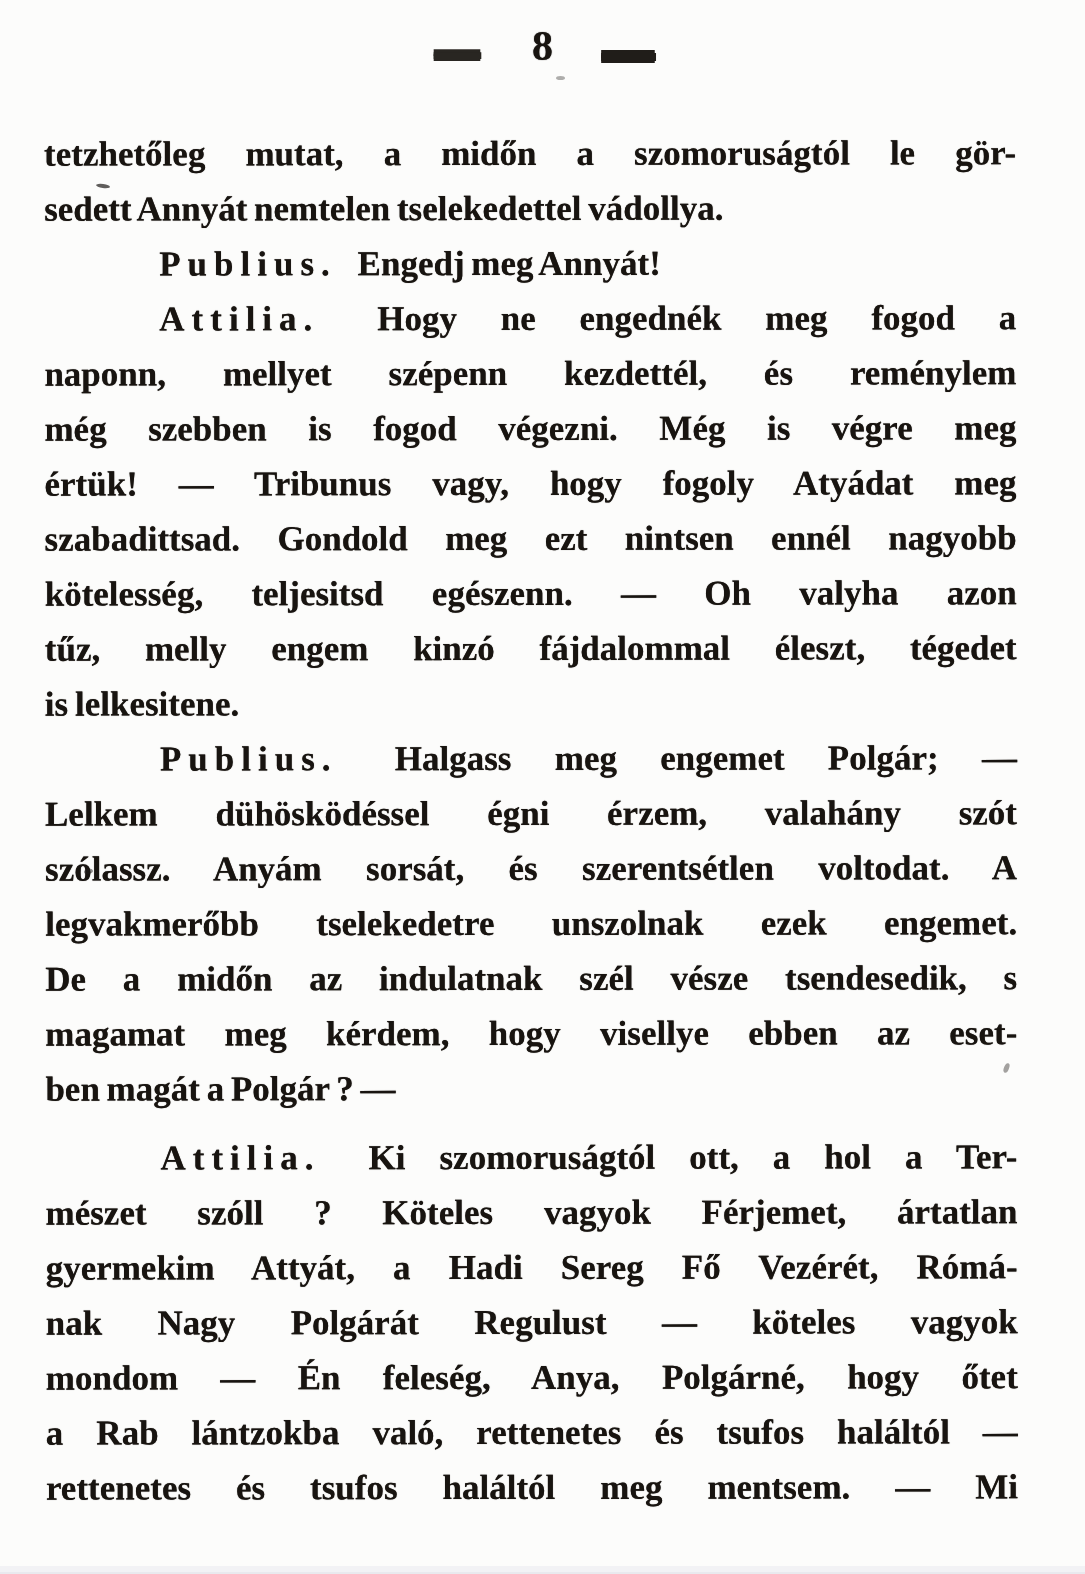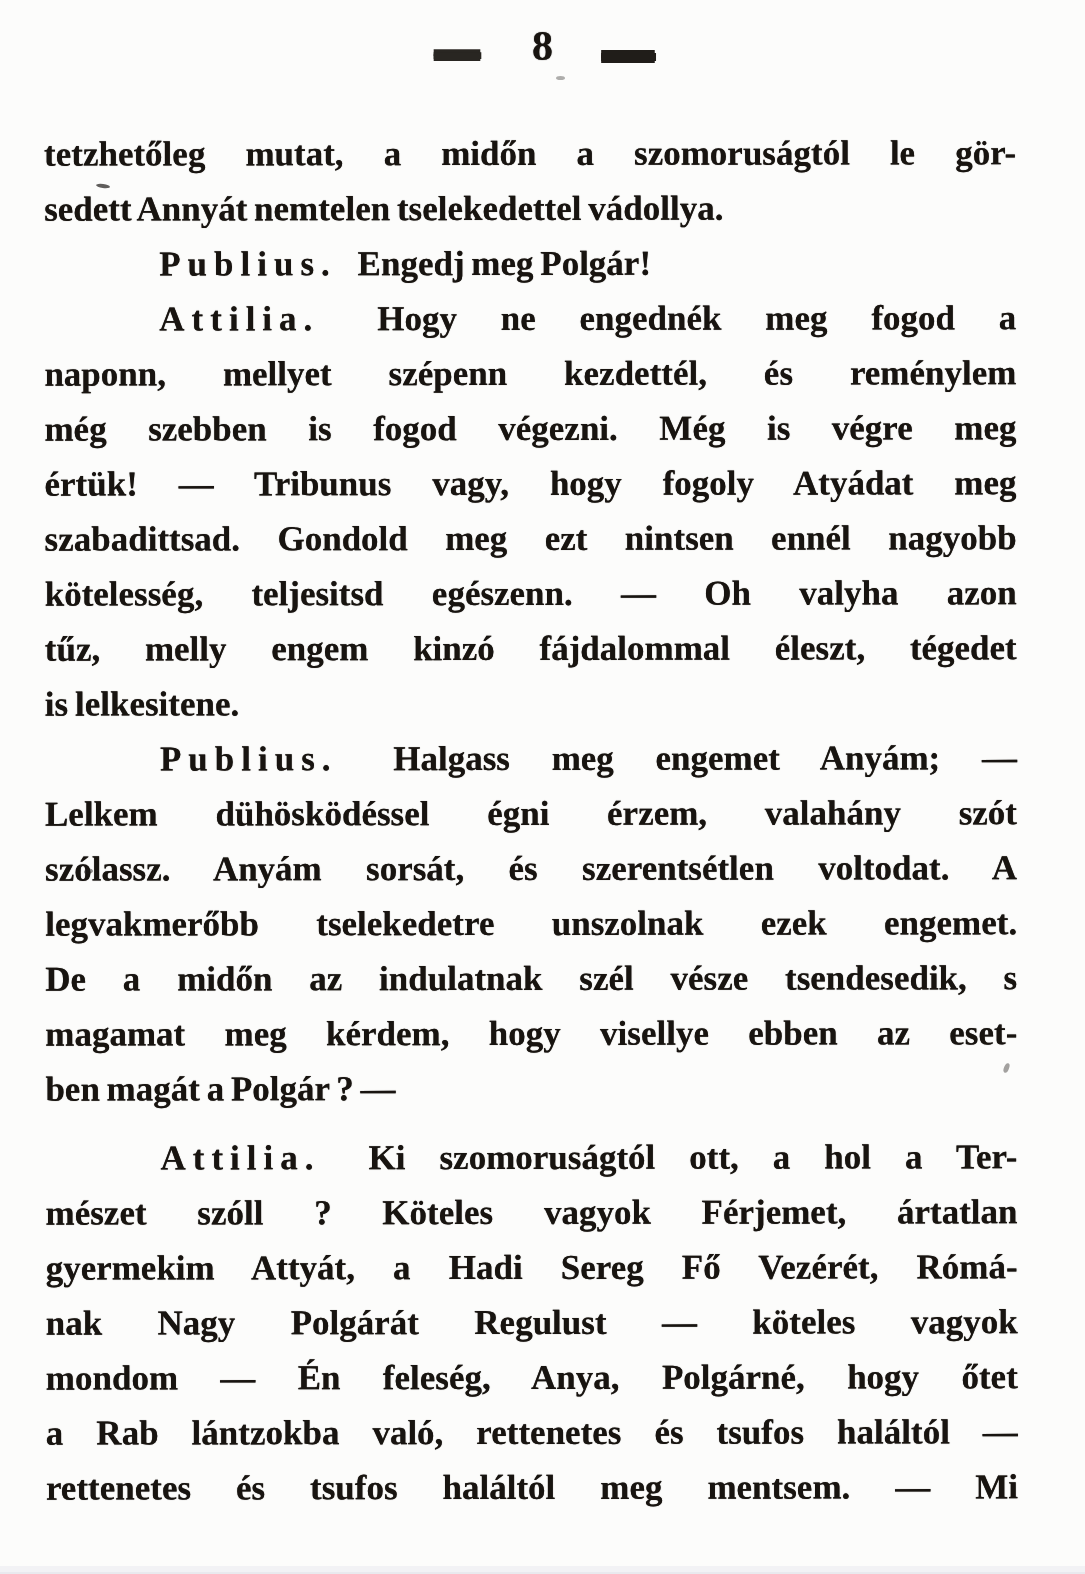--- a/index.html
+++ b/index.html
@@ -75,36 +75,36 @@
   </div>
 
   <div class="text">
 
     <div class="para">
       <div class="line">tetzhetőleg mutat, a midőn a szomoruságtól le gör-</div>
       <div class="line end">sedett Annyát nemtelen tselekedettel vádollya.</div>
     </div>
 
     <div class="para">
-      <div class="line indent end"><span class="speaker">Publius.</span> <span>Engedj meg Polgár!</span></div>
+      <div class="line indent end"><span class="speaker">Publius.</span> <span>Engedj meg Annyát!</span></div>
     </div>
 
     <div class="para">
       <div class="line indent"><span class="speaker">Attilia.</span> <span>Hogy ne engednék meg fogod a</span></div>
       <div class="line">naponn, mellyet szépenn kezdettél, és reménylem</div>
       <div class="line">még szebben is fogod végezni. Még is végre meg</div>
       <div class="line">értük! — Tribunus vagy, hogy fogoly Atyádat meg</div>
       <div class="line">szabadittsad. Gondold meg ezt nintsen ennél nagyobb</div>
       <div class="line">kötelesség, teljesitsd egészenn. — Oh valyha azon</div>
       <div class="line">tűz, melly engem kinzó fájdalommal éleszt, tégedet</div>
       <div class="line end">is lelkesitene.</div>
     </div>
 
     <div class="para">
-      <div class="line indent"><span class="speaker">Publius.</span> <span>Halgass meg engemet Anyám; —</span></div>
+      <div class="line indent"><span class="speaker">Publius.</span> <span>Halgass meg engemet Polgár; —</span></div>
       <div class="line">Lelkem dühösködéssel égni érzem, valahány szót</div>
       <div class="line">szólassz. Anyám sorsát, és szerentsétlen voltodat. A</div>
       <div class="line">legvakmerőbb tselekedetre unszolnak ezek engemet.</div>
       <div class="line">De a midőn az indulatnak szél vésze tsendesedik, s</div>
       <div class="line">magamat meg kérdem, hogy visellye ebben az eset-</div>
       <div class="line end">ben magát a Polgár ? —</div>
     </div>
 
     <div class="para gap">
       <div class="line indent"><span class="speaker">Attilia.</span> <span>Ki szomoruságtól ott, a hol a Ter-</span></div>

